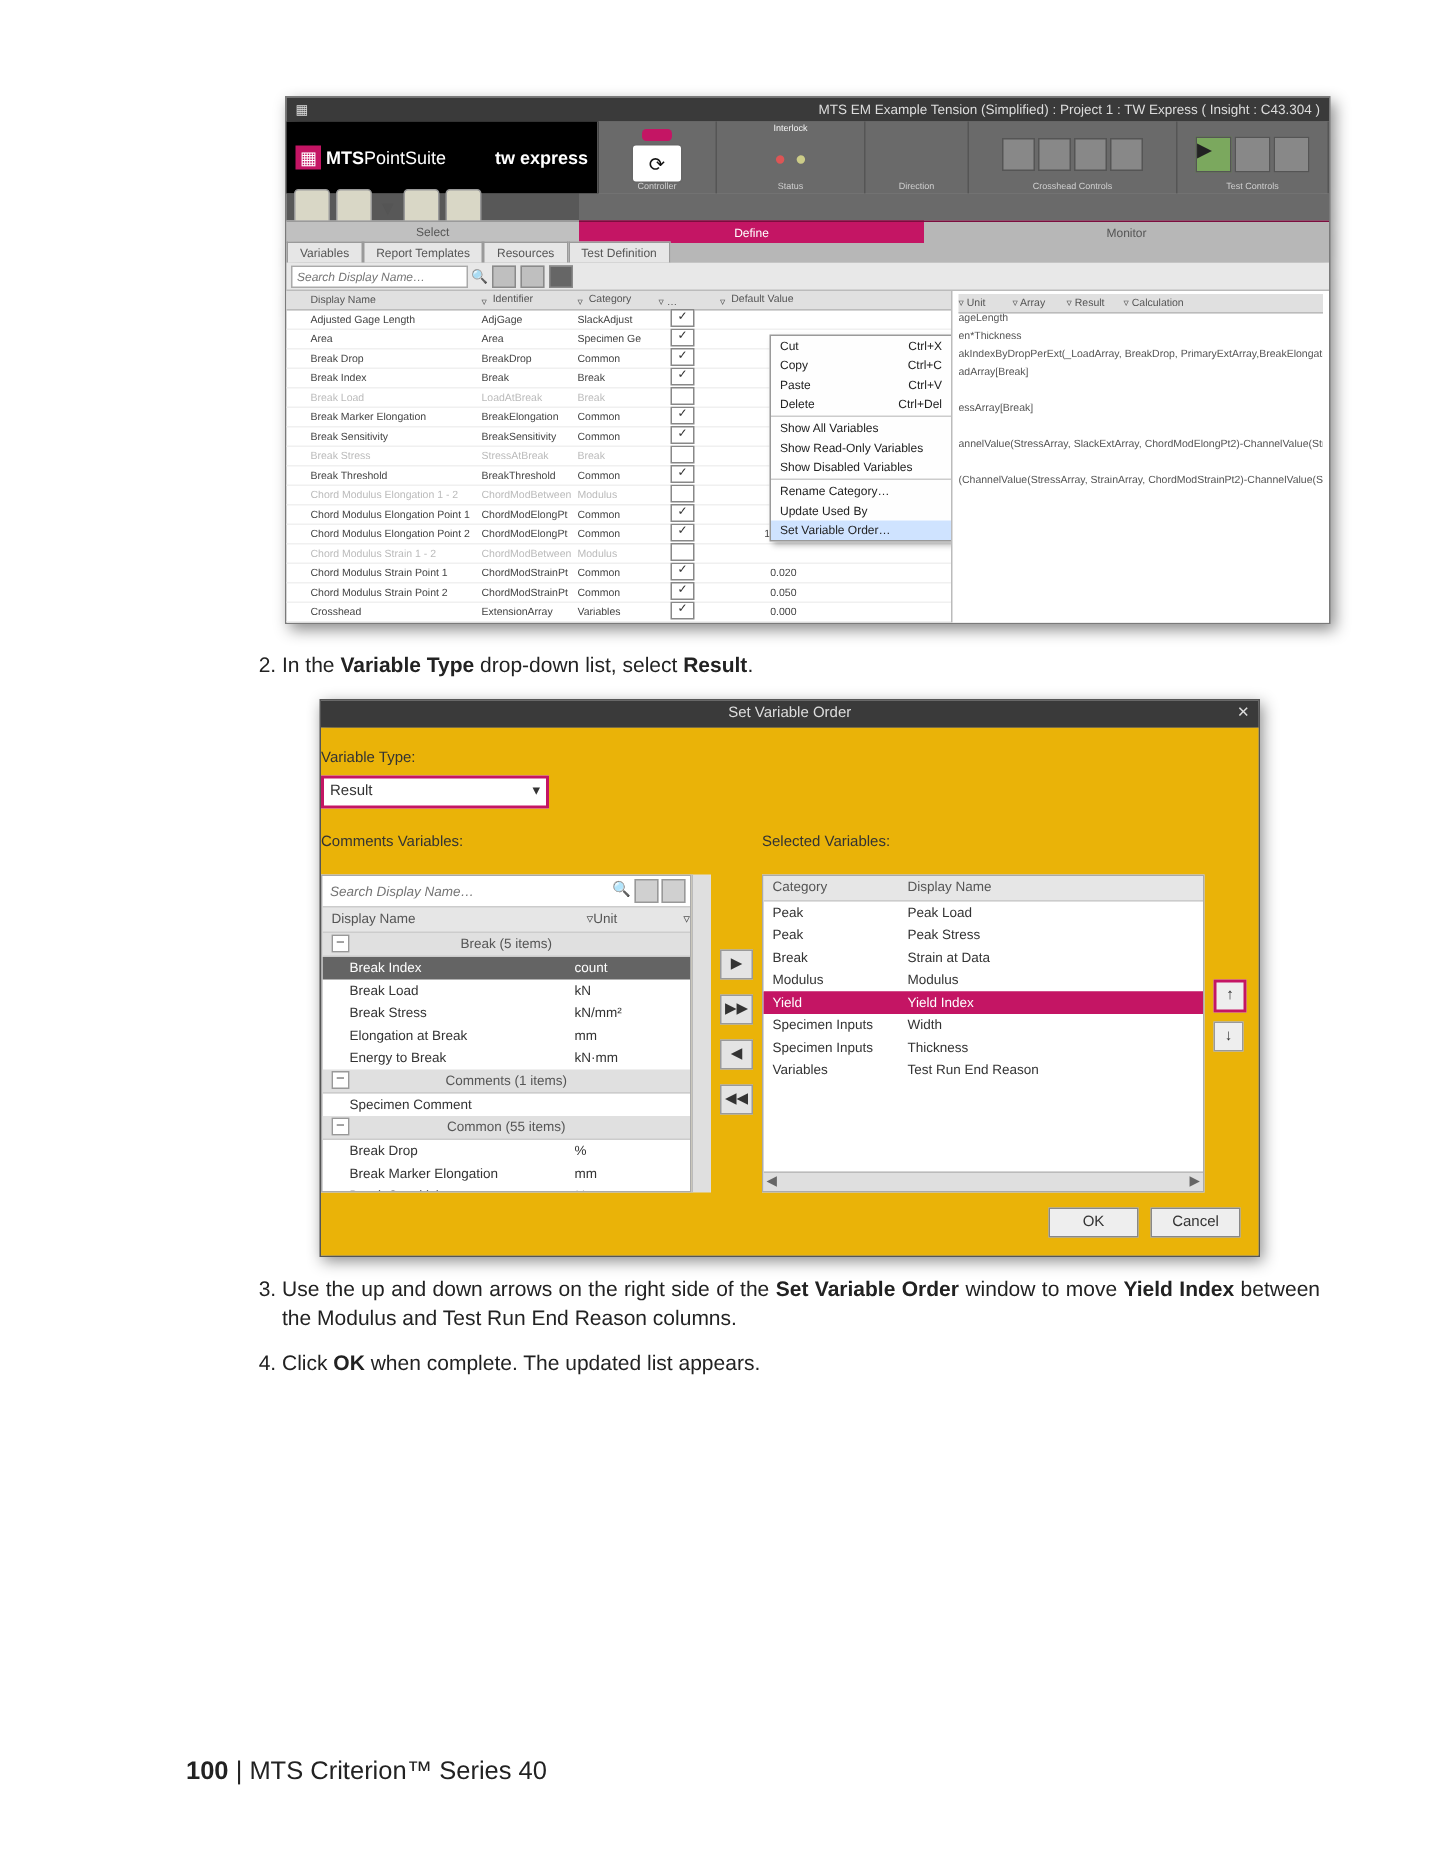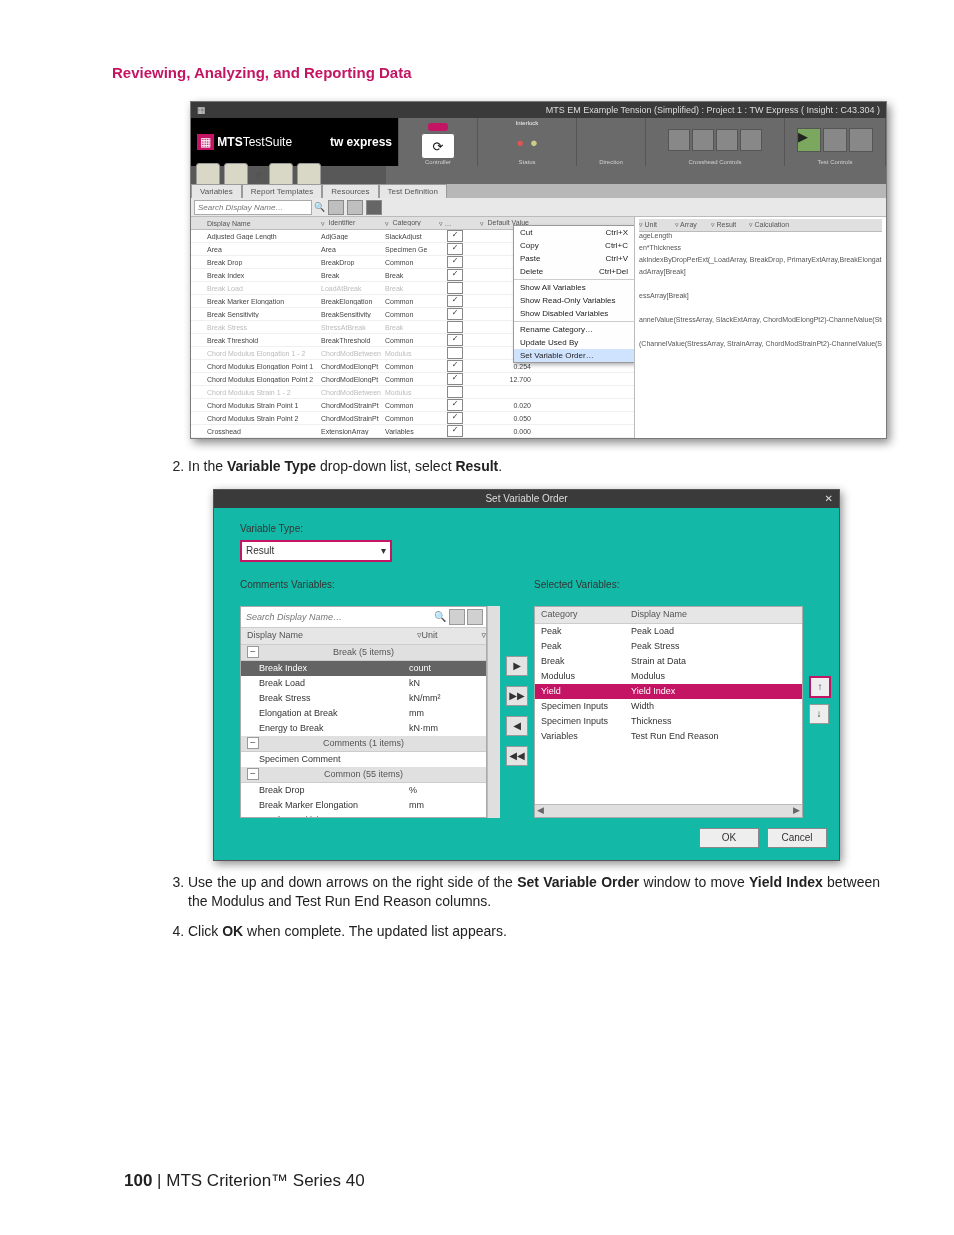--- a/index.html
+++ b/index.html
@@ -31,35 +31,35 @@
   .scr1-search input{width:110px;height:13px;font-size:8px;font-style:italic;color:#888;border:1px solid #aaa;background:#fff;padding:0 3px}
   .sq{width:14px;height:13px;background:#bfbfbf;border:1px solid #8a8a8a;margin-left:3px}
   .grid{position:relative;background:#fff;font-size:7px}
   .grid-hdr{display:flex;background:#e0e0e0;border-bottom:1px solid #bbb;height:12px;align-items:center;color:#555}
   .grid-hdr span,.grid-row span{display:inline-block;padding:0 2px;overflow:hidden;white-space:nowrap;text-overflow:ellipsis}
   .gc1{width:110px}.gc2{width:60px}.gc3{width:50px}.gc4{width:32px;text-align:center}.gc5{width:56px;text-align:right;padding-right:4px}
   .grid-row{display:flex;height:12px;align-items:center;color:#444;border-bottom:1px solid #f0f0f0}
   .grid-row.dim{color:#bbb}
   .cb{width:10px;height:10px;border:1px solid #888;background:#fff;display:inline-flex;align-items:center;justify-content:center;font-size:8px;line-height:8px}
   .cb.on::after{content:"✓";color:#333}
-  .ctxmenu{position:absolute;left:322px;top:8px;width:120px;background:#fefefe;border:1px solid #9a9a9a;box-shadow:2px 2px 4px rgba(0,0,0,.3);font-size:8px}
+  .ctxmenu{position:absolute;left:322px;top:29px;width:120px;background:#fefefe;border:1px solid #9a9a9a;box-shadow:2px 2px 4px rgba(0,0,0,.3);font-size:8px}
   .ctxmenu div{display:flex;justify-content:space-between;padding:2px 6px}
   .ctxmenu hr{margin:1px 0;border:none;border-top:1px solid #ccc}
   .ctxmenu .hl{background:#cfe3ff}
   .calcpane{position:absolute;left:443px;top:0;right:0;bottom:0;background:#fff;border-left:1px solid #bbb;font-size:7px;color:#555;padding:2px 4px;overflow:hidden}
   
   .steps{margin:18px 0 0 160px;max-width:720px;font-family:Arial,Helvetica,sans-serif}
   .steps ol{margin:0;padding-left:28px}
   .steps li{margin:10px 0;font-size:14px;line-height:1.4;text-align:justify}
   .steps b{font-weight:bold}
   
   .scr2{width:625px;border:1px solid #555;margin:12px 0 12px 25px;filter:drop-shadow(2px 3px 5px rgba(0,0,0,.45))}
   .scr2-title{height:18px;background:#3a3a3a;color:#ddd;font-size:10px;display:flex;align-items:center;justify-content:center;position:relative}
   .scr2-title .x{position:absolute;right:6px}
-  .scr2-body{background:#14b8a6;padding:10px 12px 12px 26px;font-size:10px;color:#333}
+  .scr2-body{background:#eab308;padding:10px 12px 12px 0;font-size:10px;color:#333}
   .scr2-label{margin:4px 0 4px 0}
   .scr2-select{width:140px;height:18px;border:2px solid #c41564;background:#fff;display:flex;align-items:center;justify-content:space-between;padding:0 4px;font-size:10px}
   .cols{display:flex;gap:6px;margin-top:10px}
   .pane{background:#fff;border:1px solid #aaa;height:210px;overflow:hidden}
   .leftcol{flex:1;max-width:260px}
   .midbtns{width:22px;display:flex;flex-direction:column;gap:10px;align-items:center;padding-top:50px}
   .midbtn{width:20px;height:18px;background:#e4e4e4;border:1px solid #9a9a9a;font-size:10px;display:flex;align-items:center;justify-content:center}
   .rightcol{flex:1}
   .pane-search{height:20px;display:flex;align-items:center;padding:0 3px;background:#fff}
   .pane-search input{flex:1;border:none;font-size:9px;font-style:italic;color:#888}
@@ -82,33 +82,32 @@
   .dlgbtns{display:flex;justify-content:flex-end;gap:8px;margin-top:10px}
   .dbtn{width:58px;height:18px;border:1px solid #888;background:#eee;font-size:10px;display:flex;align-items:center;justify-content:center}
   .hscroll{height:12px;background:#dfdfdf;border-top:1px solid #bbb;display:flex;align-items:center;justify-content:space-between;padding:0 2px;font-size:9px;color:#666}
   
   .ftr{position:absolute;left:124px;bottom:44px;font-size:17px}
 </style>
 </head>
 <body>
 
 <div class="page">
-  <h1 class="page-title">Reviewing, Analyzing, and Reporting Data</h1>
 
   <div class="shot">
     <div class="scr1">
       <div class="scr1-titlebar">
         <span>▦</span>
         <span>MTS EM Example Tension (Simplified) : Project 1 : TW Express ( Insight : C43.304 )</span>
       </div>
       <div class="scr1-ribbon">
         <div class="rib-brand">
           <span style="background:#c41564;padding:1px 3px;margin-right:3px">▦</span>
           <b>MTS </b>
-            <span>Test</span>
+            <span>Point</span>
             <span style="font-weight:300">Suite</span>
           <span class="tw">tw express</span>
         </div>
         <div class="cell" style="width:70px">
           <div class="ico">
               <div class="redbtn"></div>
             </div>
           <div class="ico">
               <div class="bigwhite">⟳</div>
             </div>
@@ -146,20 +145,25 @@
       </div>
       <div style="display:flex;height:18px">
         <div class="rib-tool">
           <div class="tb"></div>
           <div class="tb"></div>
           <div style="color:#555">▼</div>
           <div class="tb"></div>
           <div class="tb"></div>
         </div>
         <div style="flex:1;background:#6a6a6a"></div>
+      </div>
+      <div class="scr1-bar2">
+        <div class="b2a">Select</div>
+        <div class="b2b red" style="flex:0 0 230px">Define</div>
+        <div class="b2b gry" style="flex:1">Monitor</div>
       </div>
       <div class="scr1-tabs">
         <div>Variables</div>
         <div>Report Templates</div>
         <div>Resources</div>
         <div>Test Definition</div>
       </div>
       <div class="scr1-search">
         <input placeholder="Search Display Name…" style="">
         <span style="margin-left:2px;color:#888;font-size:9px">🔍</span>

